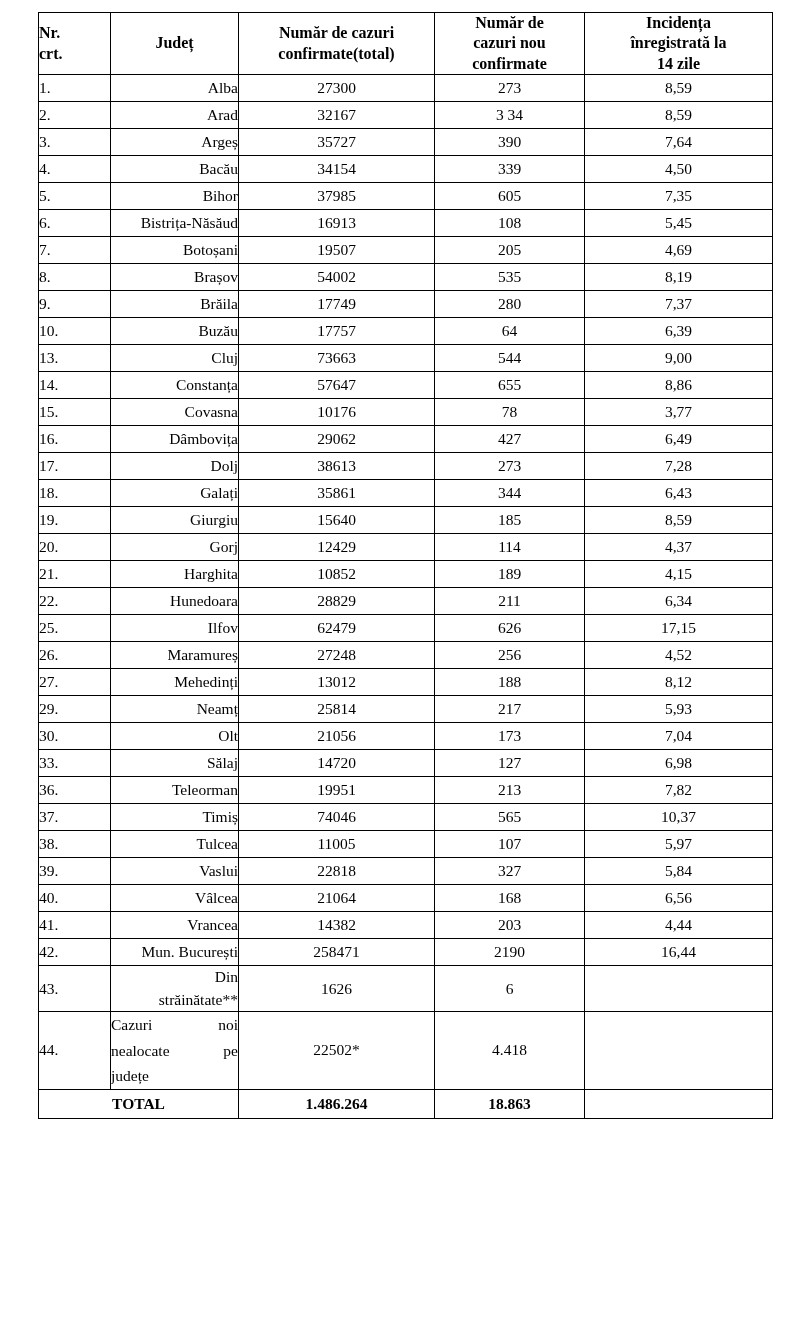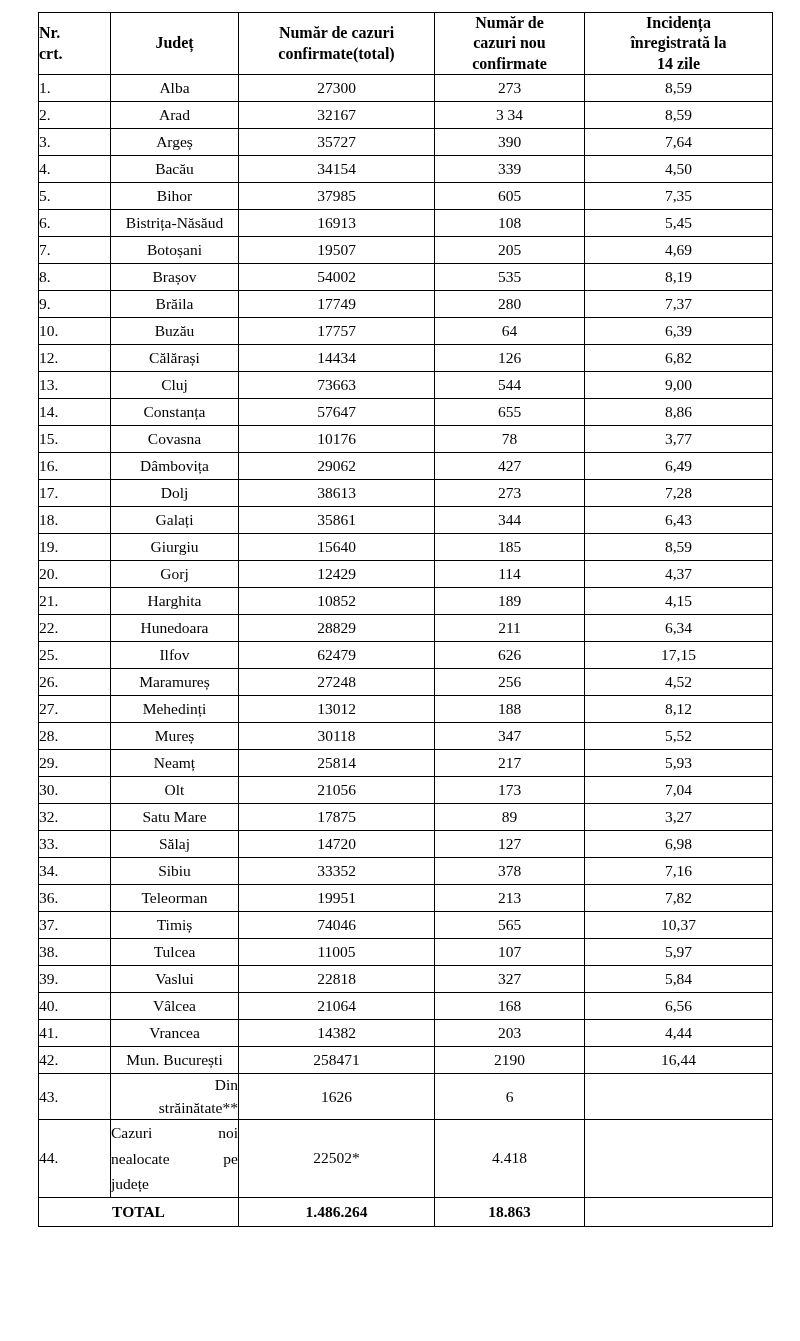--- a/index.html
+++ b/index.html
@@ -52,21 +52,21 @@
   tbody td {
     height: 26px;
     line-height: 1.2;
   }
   td.nr {
     text-align: left;
     padding-left: 12px;
     font-size: 15.5px;
   }
   td.jud {
-    text-align: center;
+    text-align: right;
     padding-left: 8px;
     font-size: 15.5px;
   }
   td.num {
     text-align: center;
     font-size: 15.5px;
   }
   
   tr.tall td { height: auto; }
   td.jud-wrap {
@@ -194,27 +194,20 @@
           <td class="num">7,37</td>
         </tr>
         <tr>
           <td class="nr">10.</td>
           <td class="jud">Buzău</td>
           <td class="num">17757</td>
           <td class="num">64</td>
           <td class="num">6,39</td>
         </tr>
         <tr>
-          <td class="nr">12.</td>
-          <td class="jud">Călărași</td>
-          <td class="num">14434</td>
-          <td class="num">126</td>
-          <td class="num">6,82</td>
-        </tr>
-        <tr>
           <td class="nr">13.</td>
           <td class="jud">Cluj</td>
           <td class="num">73663</td>
           <td class="num">544</td>
           <td class="num">9,00</td>
         </tr>
         <tr>
           <td class="nr">14.</td>
           <td class="jud">Constanța</td>
           <td class="num">57647</td>
@@ -292,60 +285,39 @@
           <td class="num">4,52</td>
         </tr>
         <tr>
           <td class="nr">27.</td>
           <td class="jud">Mehedinți</td>
           <td class="num">13012</td>
           <td class="num">188</td>
           <td class="num">8,12</td>
         </tr>
         <tr>
-          <td class="nr">28.</td>
-          <td class="jud">Mureș</td>
-          <td class="num">30118</td>
-          <td class="num">347</td>
-          <td class="num">5,52</td>
-        </tr>
-        <tr>
           <td class="nr">29.</td>
           <td class="jud">Neamț</td>
           <td class="num">25814</td>
           <td class="num">217</td>
           <td class="num">5,93</td>
         </tr>
         <tr>
           <td class="nr">30.</td>
           <td class="jud">Olt</td>
           <td class="num">21056</td>
           <td class="num">173</td>
           <td class="num">7,04</td>
         </tr>
         <tr>
-          <td class="nr">32.</td>
-          <td class="jud">Satu Mare</td>
-          <td class="num">17875</td>
-          <td class="num">89</td>
-          <td class="num">3,27</td>
-        </tr>
-        <tr>
           <td class="nr">33.</td>
           <td class="jud">Sălaj</td>
           <td class="num">14720</td>
           <td class="num">127</td>
           <td class="num">6,98</td>
-        </tr>
-        <tr>
-          <td class="nr">34.</td>
-          <td class="jud">Sibiu</td>
-          <td class="num">33352</td>
-          <td class="num">378</td>
-          <td class="num">7,16</td>
         </tr>
         <tr>
           <td class="nr">36.</td>
           <td class="jud">Teleorman</td>
           <td class="num">19951</td>
           <td class="num">213</td>
           <td class="num">7,82</td>
         </tr>
         <tr>
           <td class="nr">37.</td>

